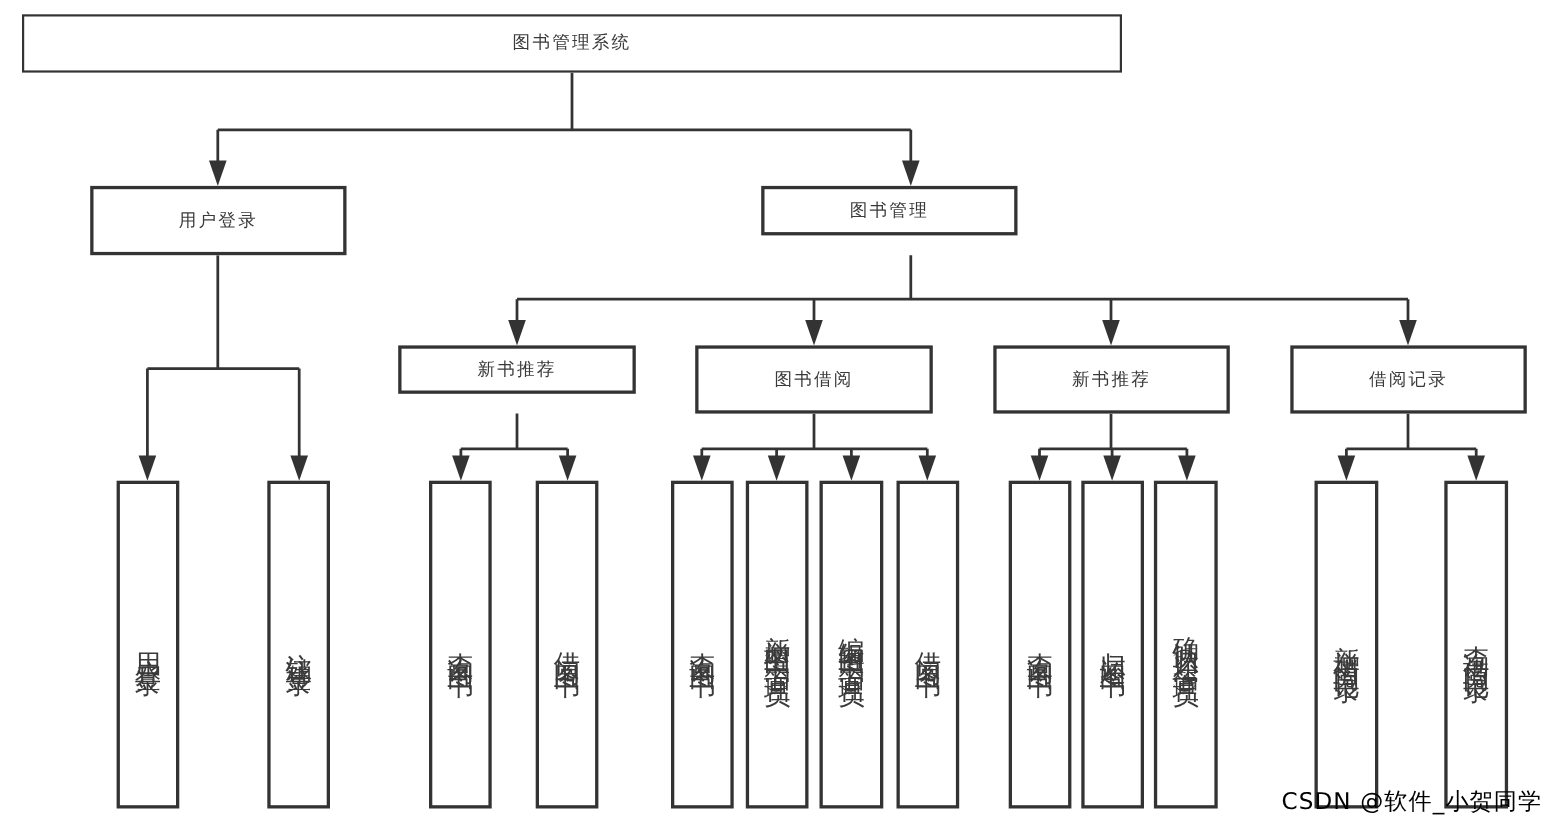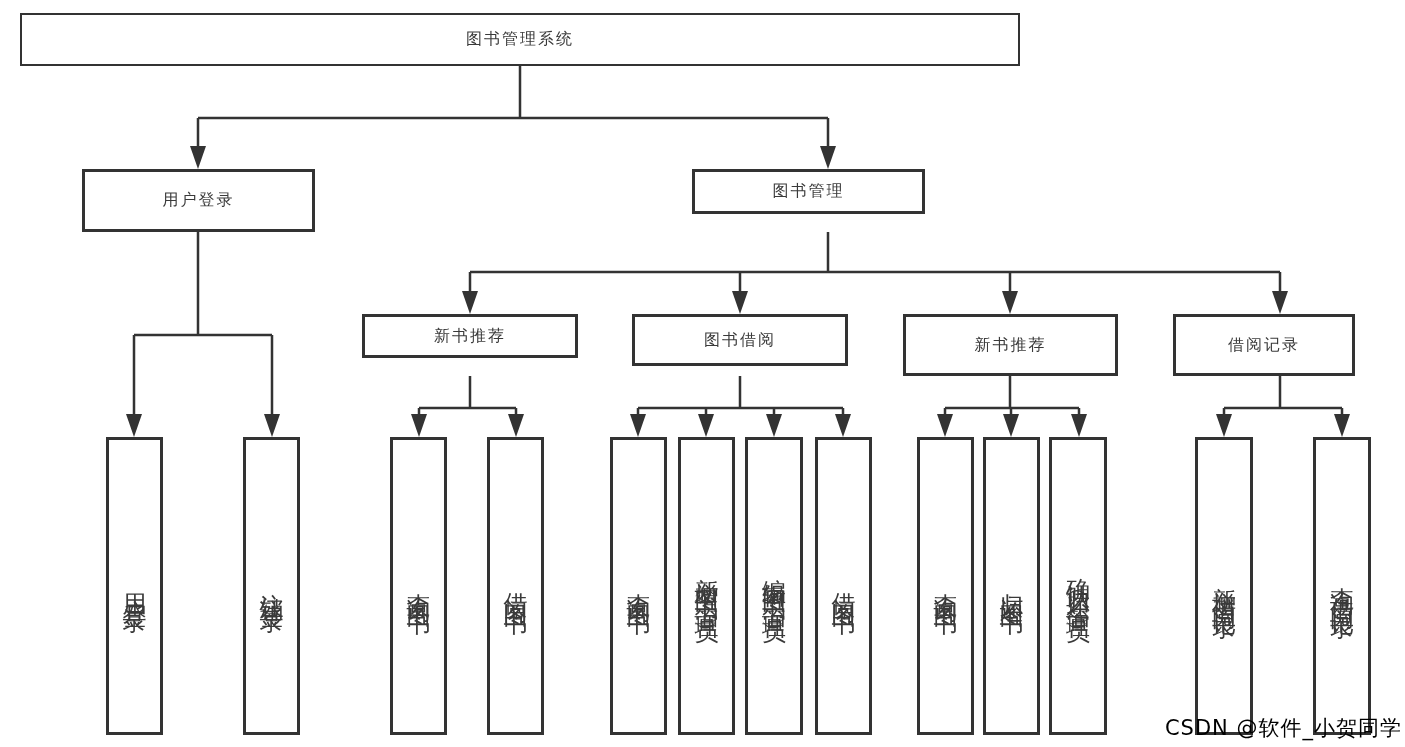--- a/index.html
+++ b/index.html
@@ -108,27 +108,27 @@
   <div class="node h" style="left:82px;top:169px;width:233px;height:63px;">
     <span>用户登录</span>
   </div>
   <div class="node h" style="left:692px;top:169px;width:233px;height:45px;">
     <span>图书管理</span>
   </div>
 
   <div class="node h" style="left:362px;top:314px;width:216px;height:44px;">
     <span>新书推荐</span>
   </div>
-  <div class="node h" style="left:632px;top:314px;width:216px;height:52px;">
+  <div class="node h" style="left:632px;top:314px;width:216px;height:62px;">
     <span>图书借阅</span>
   </div>
   <div class="node h" style="left:903px;top:314px;width:215px;height:62px;">
     <span>新书推荐</span>
   </div>
-  <div class="node h" style="left:1173px;top:314px;width:182px;height:62px;">
+  <div class="node h" style="left:1173px;top:314px;width:215px;height:62px;">
     <span>借阅记录</span>
   </div>
 
   <div class="node v" style="left:106px;top:437px;width:57px;height:298px;">
     <span>用户登录</span>
   </div>
   <div class="node v" style="left:243px;top:437px;width:57px;height:298px;">
     <span>注销登录</span>
   </div>
 

